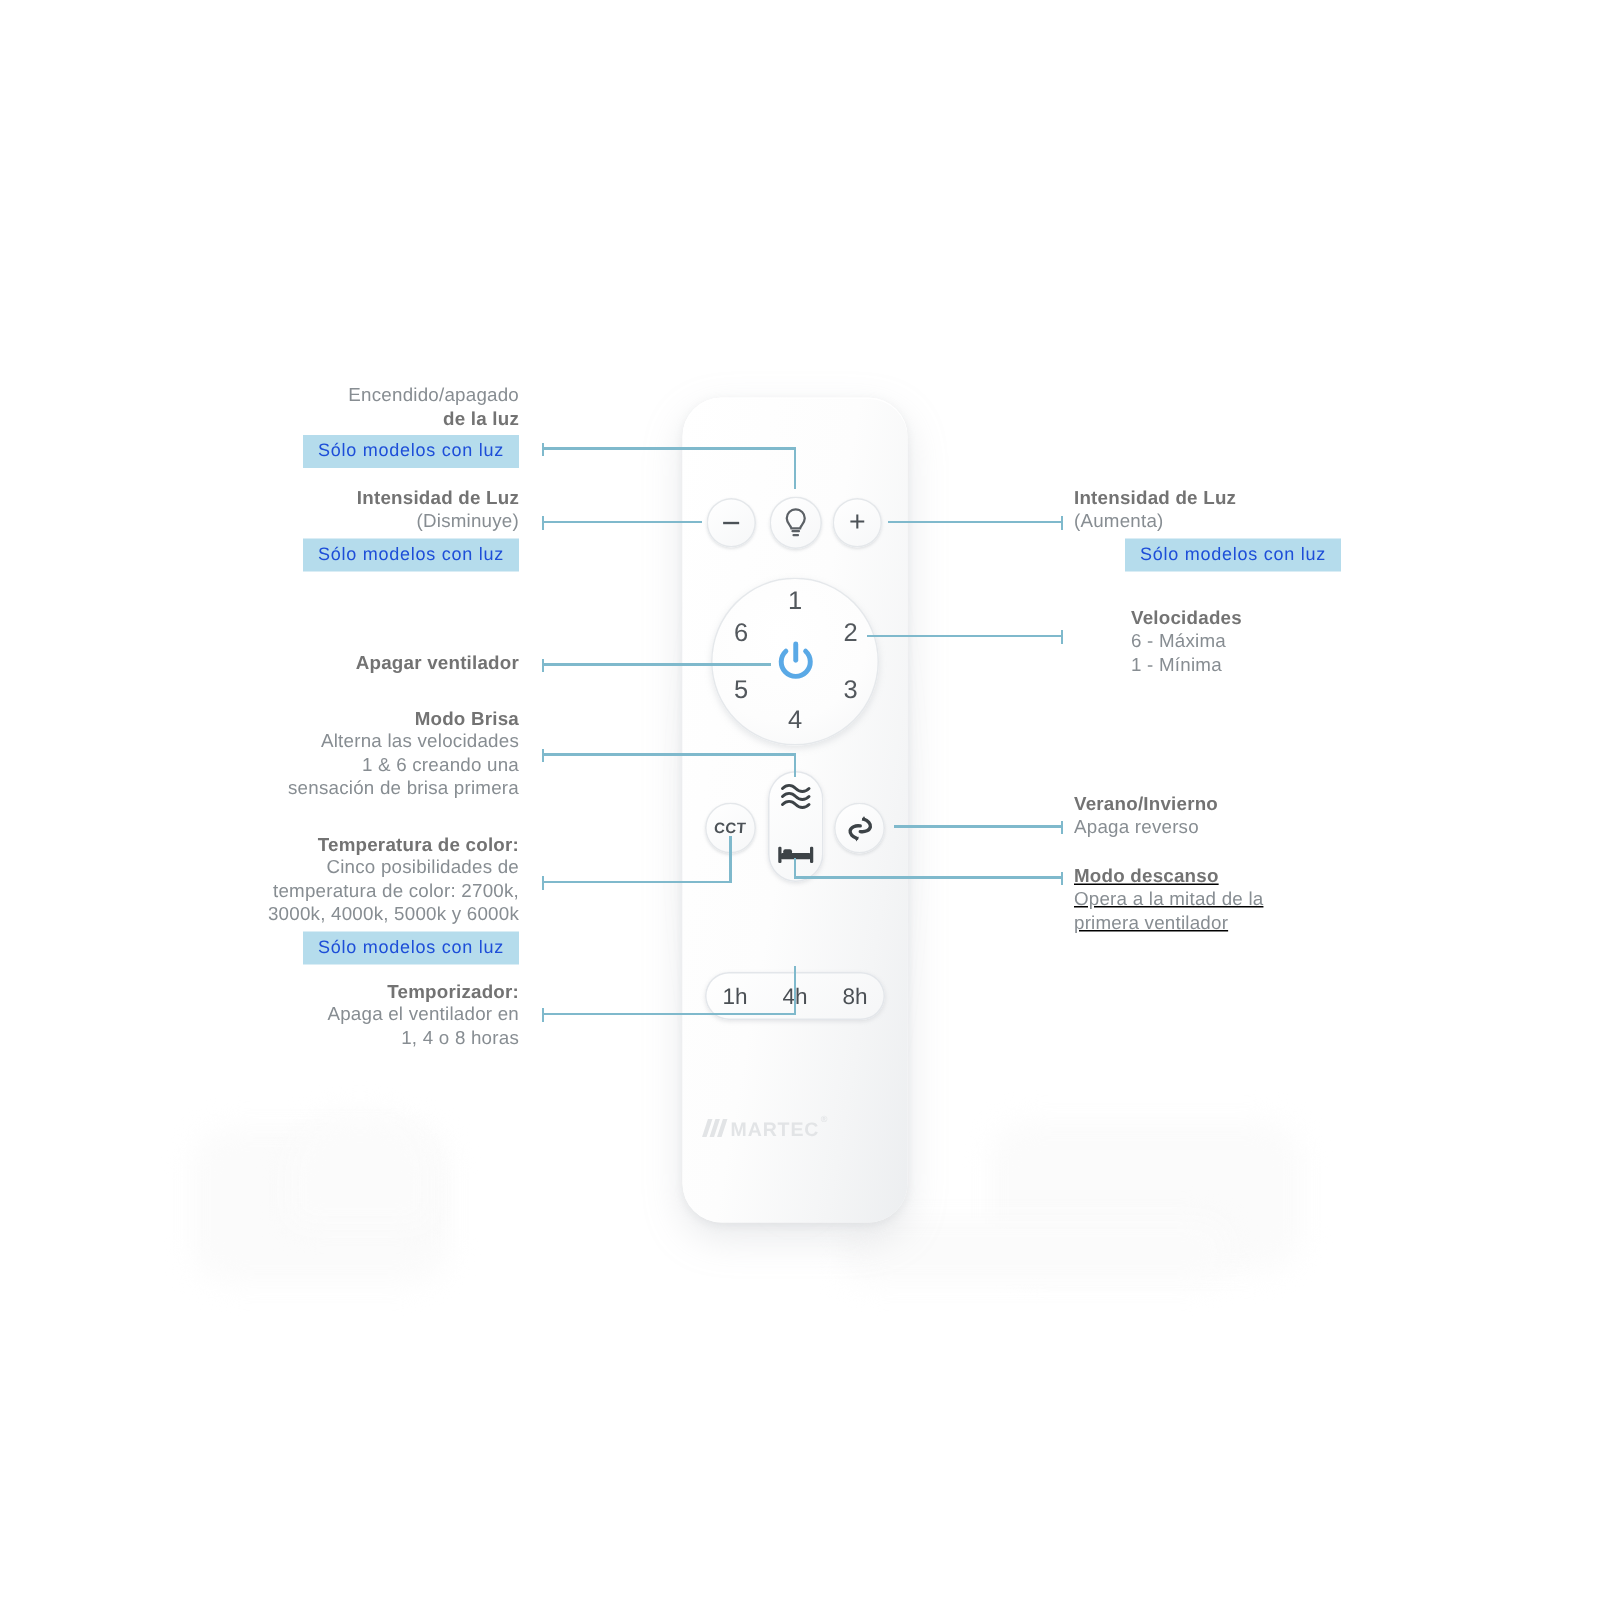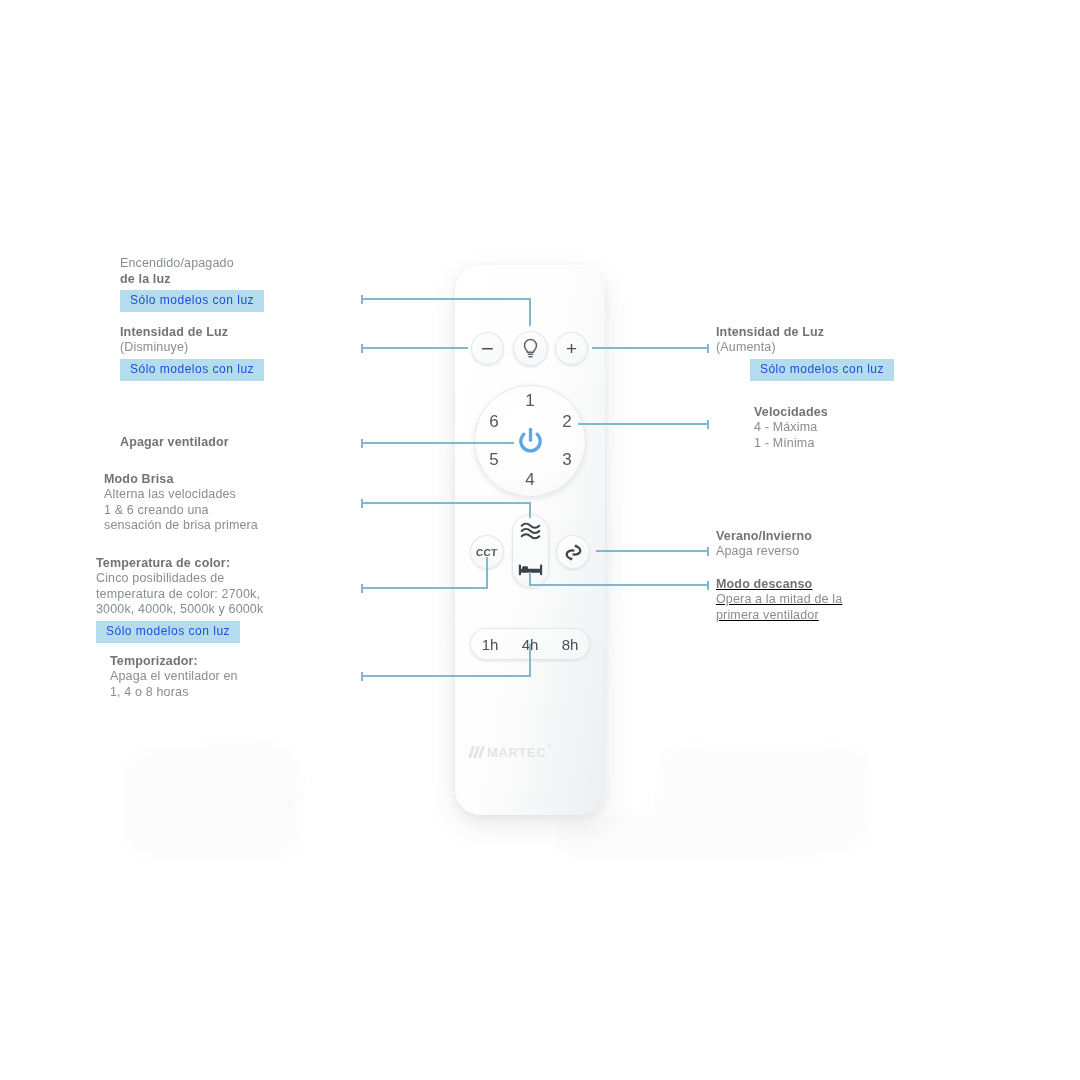--- a/index.html
+++ b/index.html
@@ -79,40 +79,40 @@
   .breeze{position:absolute;left:519px;top:521px;width:23px;height:20px;}
   .sleep{position:absolute;left:518px;top:561px;width:25px;height:17px;}
 
   .cct{left:470px;top:535px;width:34px;height:34px;}
   .cct .cctlab{font-size:10px;letter-spacing:.3px;color:#4c5257;font-weight:700;transform:skewX(-4deg);}
   .rev{left:556px;top:535px;width:34px;height:34px;}
   .revicon{width:19px;height:19px;}
 
   
   .timer{
-    position:absolute;left:470px;top:628px;width:120px;height:32px;border-radius:16px;
+    position:absolute;left:470px;top:648px;width:120px;height:32px;border-radius:16px;
     background:linear-gradient(145deg,#ffffff,#f5f6f7);
     box-shadow:0 1px 3px rgba(160,165,172,.28), inset 0 0 0 1px rgba(226,229,233,.95);
     display:flex;align-items:center;justify-content:space-around;
   }
   .tlab{font-size:15px;color:#4a4f54;font-family:"Liberation Sans",sans-serif;}
 
   
   .brand{position:absolute;left:470px;top:742px;width:120px;height:20px;display:flex;align-items:center;justify-content:flex-start;gap:4px;}
   .slashes{display:flex;gap:2px;}
   .slash{width:3px;height:12px;background:#e2e4e6;transform:skewX(-18deg);}
   .brandtext{font-size:13px;letter-spacing:.6px;color:#e2e4e6;font-weight:700;font-family:"Liberation Sans",sans-serif;position:relative;}
   .brandtext sup{font-size:6px;position:absolute;top:-1px;right:-6px;}
 
   
   .cl{position:absolute;font-family:"Liberation Sans",sans-serif;}
   .cl .t-bold{font-weight:700;color:#737373;font-size:12.5px;line-height:15px;letter-spacing:.15px;}
   .cl .t-reg{font-weight:400;color:#878d92;font-size:12.5px;line-height:15.5px;letter-spacing:.15px;}
   .cl.right{text-align:left;}
-  .cl.left{}
+  .cl.left{text-align:right;}
 
   .badge{
     background:#b5dcec;color:#1d4ed8;font-size:12px;letter-spacing:.5px;
     padding:3px 10px 4px 10px;display:inline-block;font-weight:400;
     font-family:"Liberation Sans",sans-serif;line-height:15px;
   }
   .badgewrap{margin-top:3px;}
 
   
   #wires{position:absolute;left:0;top:0;width:1080px;height:1080px;pointer-events:none;}
@@ -276,21 +276,21 @@
   </div>
 
   <div class="cl right" style="left:716px;top:325px;width:240px;">
     <div class="t-bold">Intensidad de Luz</div>
     <div class="t-reg">(Aumenta)</div>
     <div class="badgewrap" style="text-align:right;width:178px;"><span class="badge">Sólo modelos con luz</span></div>
   </div>
 
   <div class="cl right" style="left:754px;top:405px;width:240px;">
     <div class="t-bold">Velocidades</div>
-    <div class="t-reg">4 - Máxima</div>
+    <div class="t-reg">6 - Máxima</div>
     <div class="t-reg">1 - Mínima</div>
   </div>
 
   <div class="cl right" style="left:716px;top:529px;width:240px;">
     <div class="t-bold">Verano/Invierno</div>
     <div class="t-reg">Apaga reverso</div>
   </div>
 
   <div class="cl right" style="left:716px;top:577px;width:240px;text-decoration:underline;">
     <div class="t-bold">Modo descanso</div>

